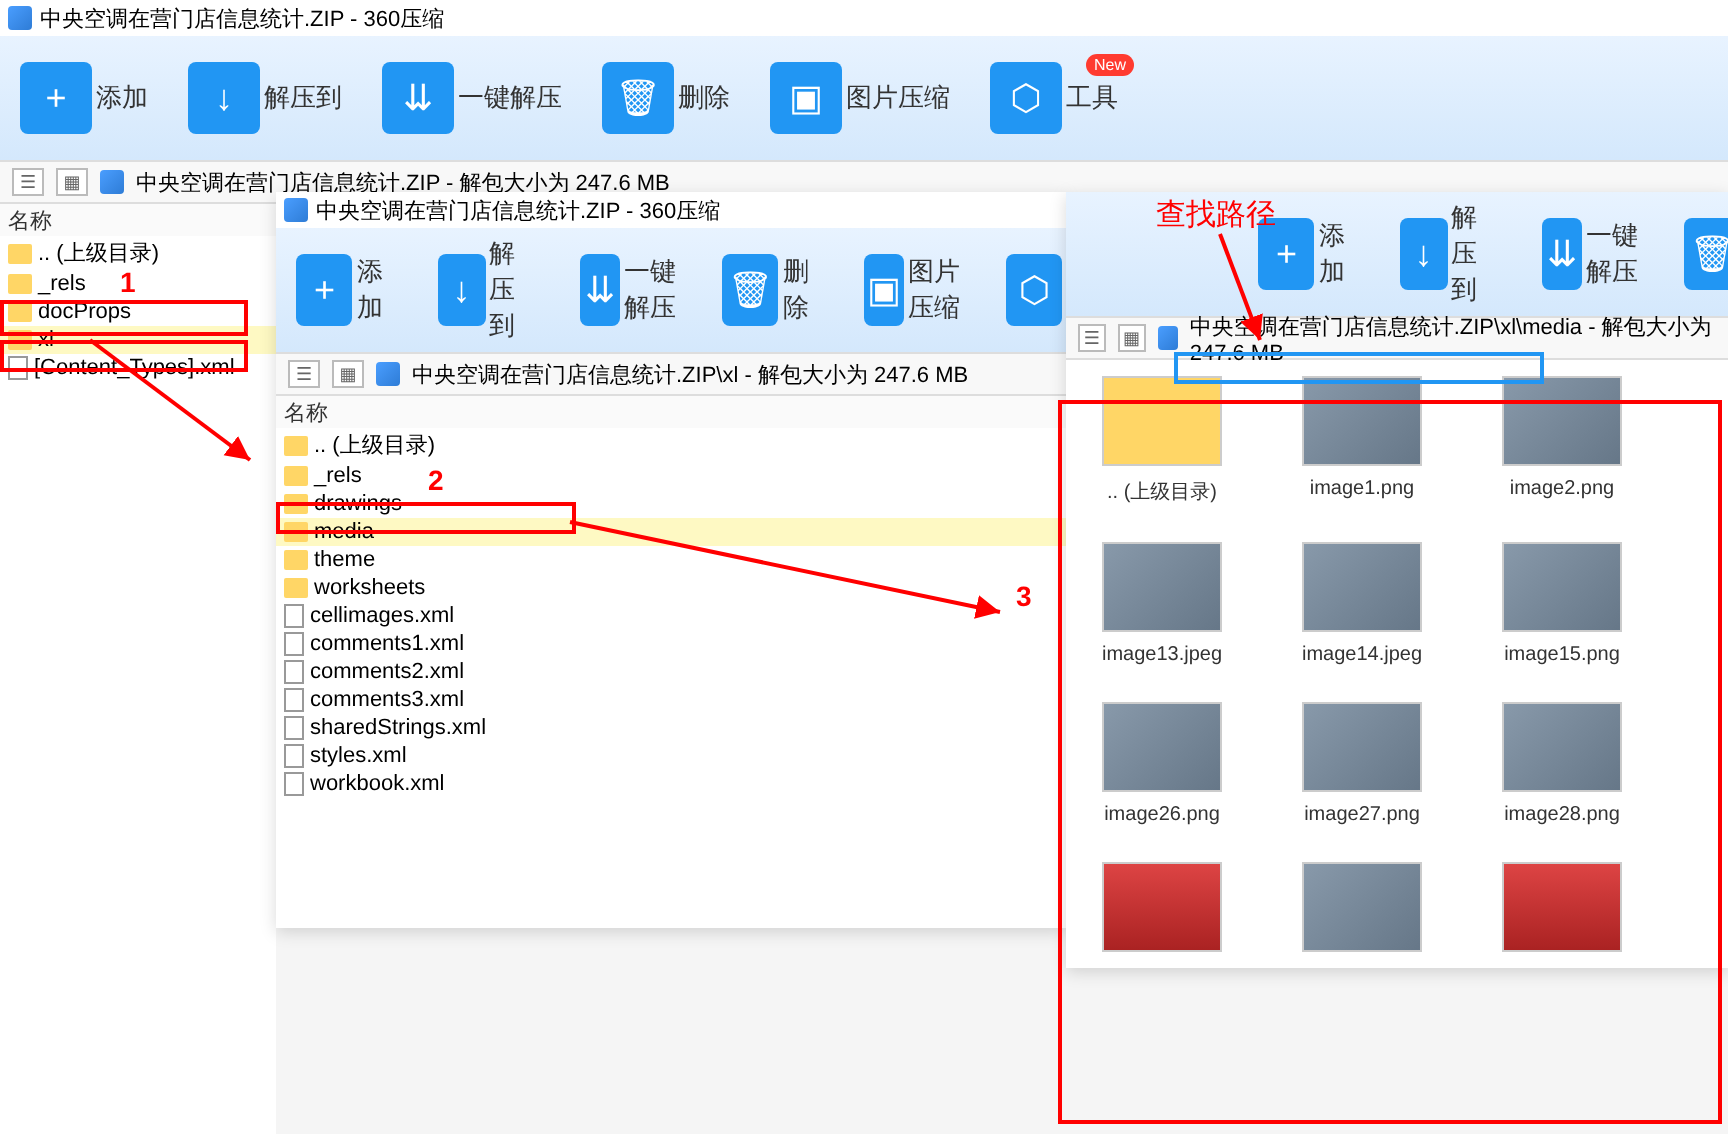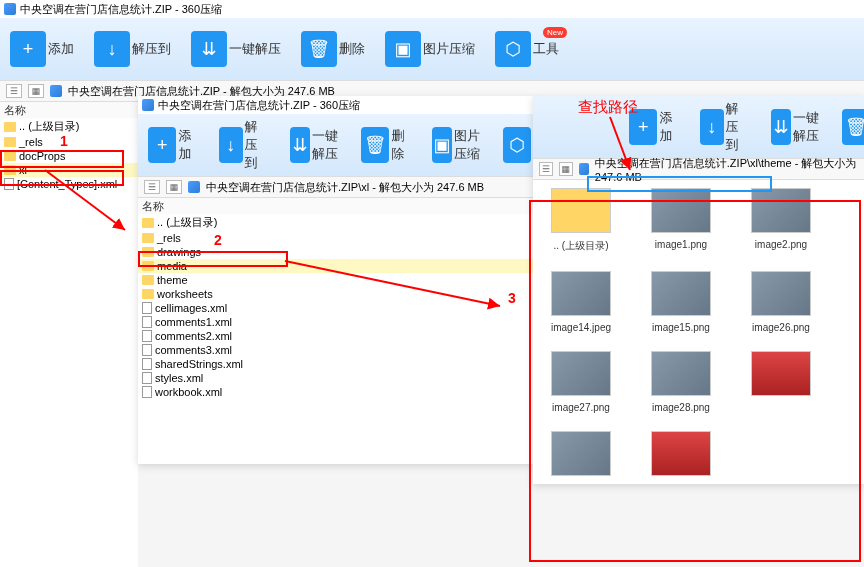--- a/index.html
+++ b/index.html
@@ -215,34 +215,38 @@
   <div class="tool-btn">
         <div class="tool-icon">▣</div>
         <span class="tool-label">图片压缩</span>
       </div>
 
  </div>
  <div class="breadcrumb">
   <span class="view-btn">☰</span>
   <span class="view-btn">▦</span>
   <span class="titlebar-icon"></span>
-  <span><span>中央空调在营门店信息统计.ZIP\xl\theme</span><span> - 解包大小为 247.6 MB</span></span>
+  <span><span>中央空调在营门店信息统计.ZIP\xl\media</span><span> - 解包大小为 247.6 MB</span></span>
  </div>
  <div class="thumb-grid">
   <div class="thumb-item">
         <div class="thumb folder"></div>
         <span class="thumb-label">.. (上级目录)</span>
       </div>
   <div class="thumb-item">
         <div class="thumb"></div>
         <span class="thumb-label">image1.png</span>
       </div>
   <div class="thumb-item">
         <div class="thumb"></div>
         <span class="thumb-label">image2.png</span>
+      </div>
+  <div class="thumb-item">
+        <div class="thumb"></div>
+        <span class="thumb-label">image13.jpeg</span>
       </div>
   <div class="thumb-item">
         <div class="thumb"></div>
         <span class="thumb-label">image14.jpeg</span>
       </div>
   <div class="thumb-item">
         <div class="thumb"></div>
         <span class="thumb-label">image15.png</span>
       </div>
   <div class="thumb-item">

